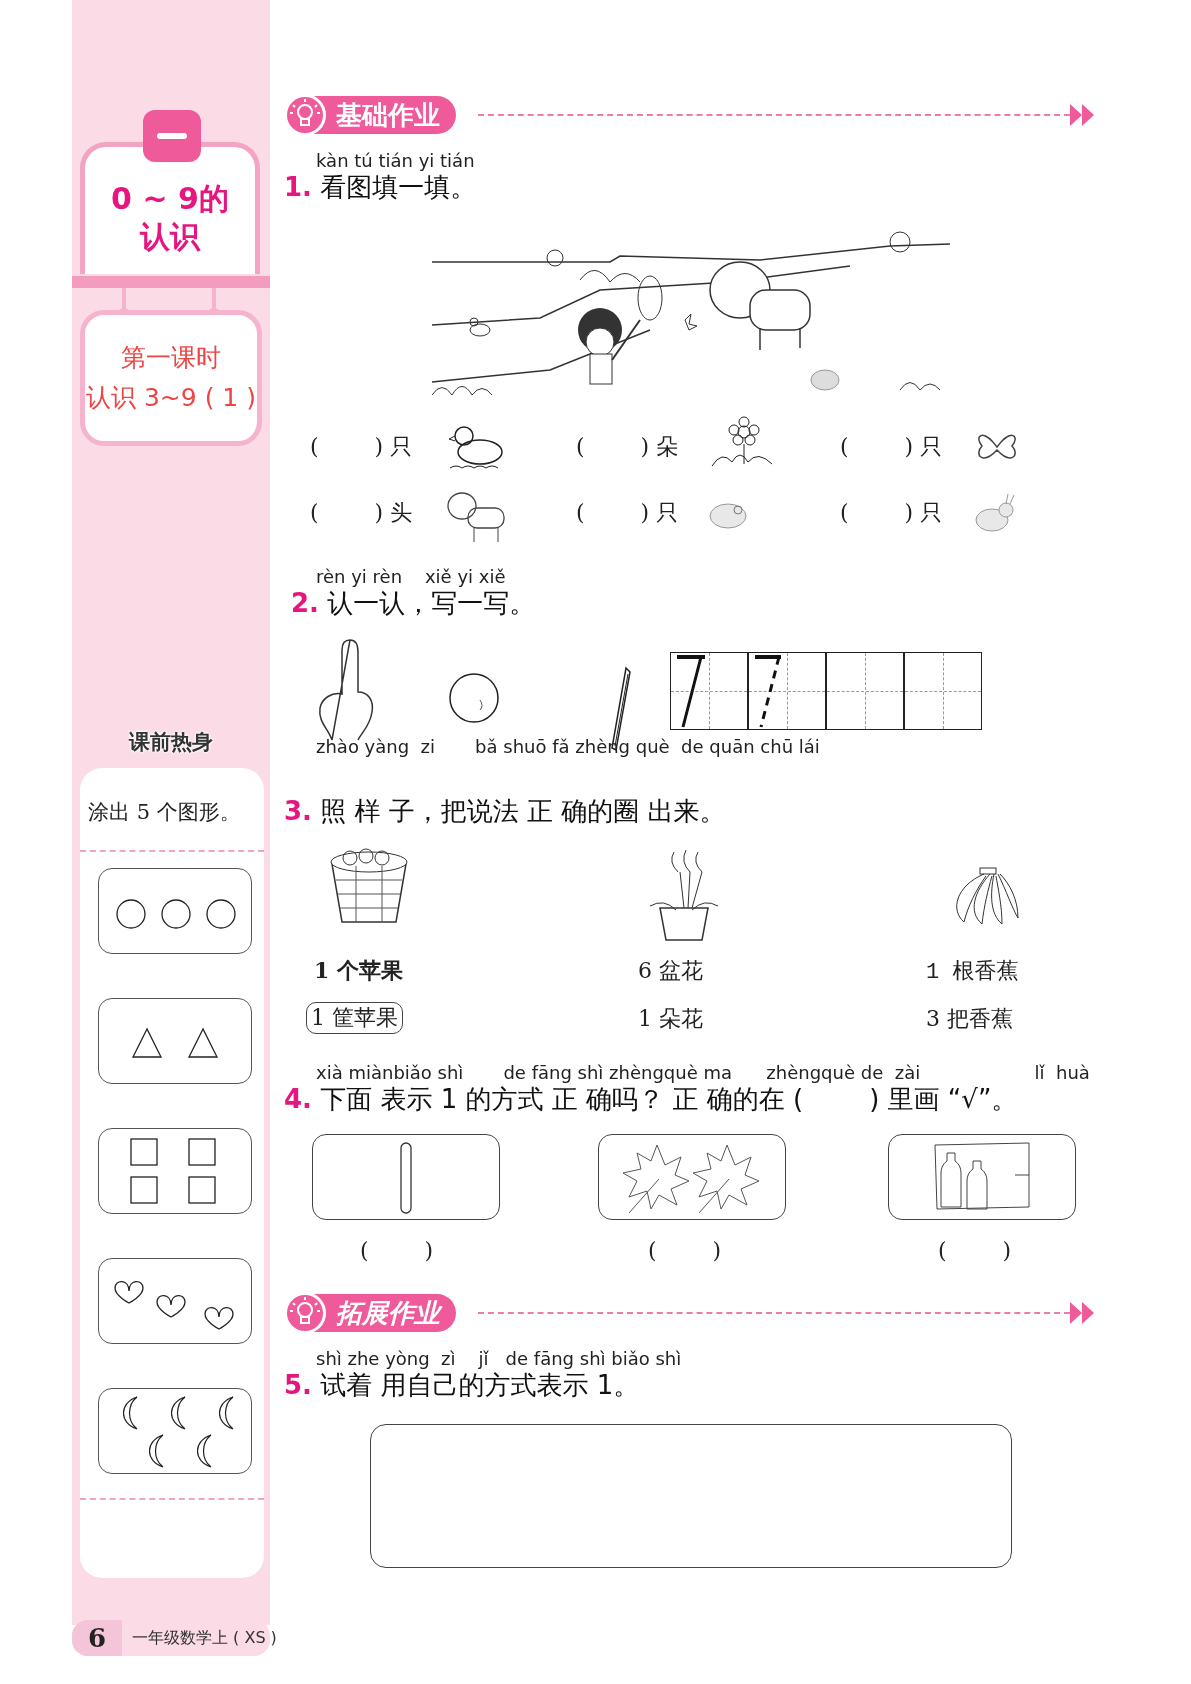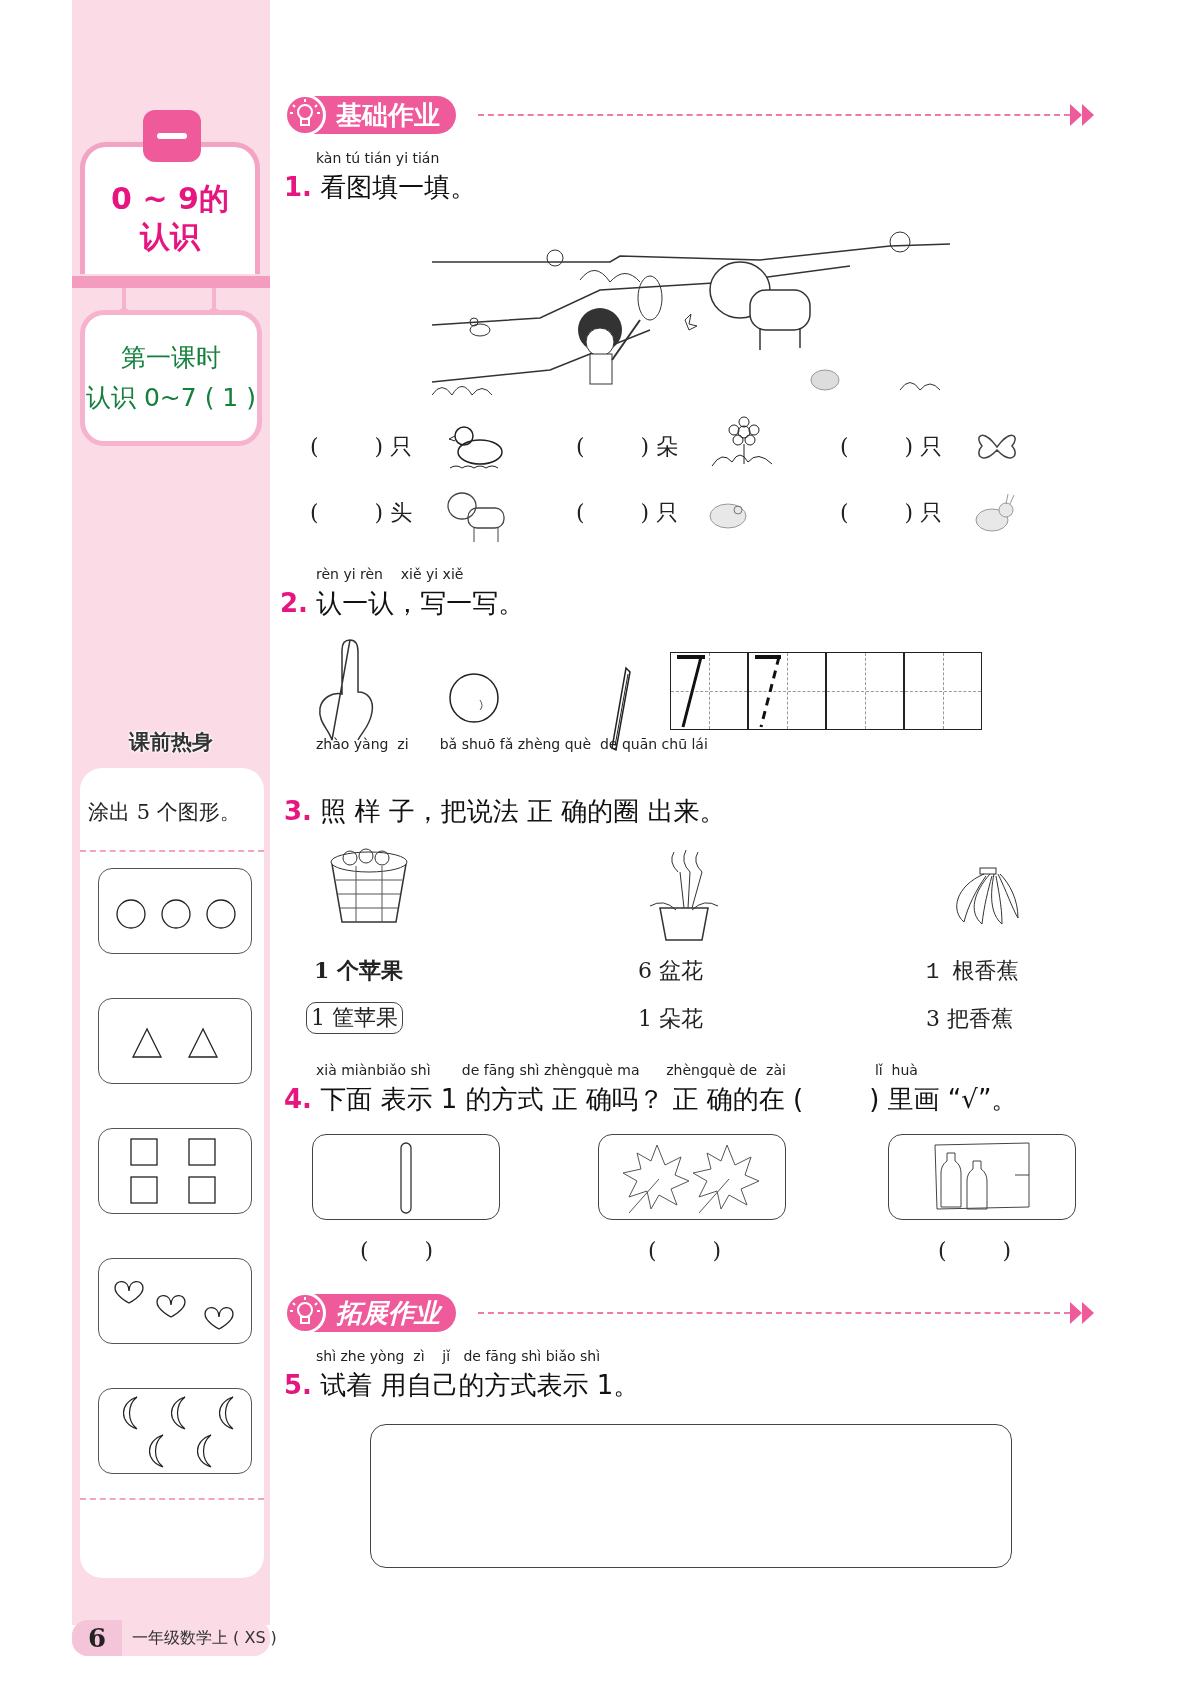--- a/index.html
+++ b/index.html
@@ -8,37 +8,37 @@
   
   .sidebar{left:72px;top:0;width:198px;height:1625px;background:#fadbe6;}
   .chap-tab{left:143px;top:110px;width:58px;height:52px;background:#ef5a9a;border-radius:12px;z-index:3;}
   .chap-tab::after{content:"";position:absolute;left:14px;top:23px;width:30px;height:6px;background:#fff;border-radius:3px;}
   .chap-card{left:80px;top:142px;width:180px;height:132px;background:#fff;border:5px solid #f3a3c3;border-bottom:none;border-radius:26px 26px 0 0;box-sizing:border-box;}
   .chap-title{left:80px;top:180px;width:180px;text-align:center;color:#e6157f;font-size:30px;line-height:38px;font-weight:bold;}
   .chap-bar{left:72px;top:276px;width:198px;height:12px;background:#f39cc0;}
   .connector{top:288px;width:4px;height:28px;background:#f5b3cd;}
   .connector::after{content:"";position:absolute;left:-5px;bottom:-6px;width:14px;height:14px;border-radius:50%;background:#f5b3cd;}
   .lesson-card{left:80px;top:310px;width:182px;height:136px;background:#fff;border:5px solid #f5b3cd;border-radius:24px;box-sizing:border-box;}
-  .lesson-text{left:80px;top:338px;width:182px;text-align:center;font-size:25px;line-height:40px;color:#15803d;}
+  .lesson-text{left:80px;top:338px;width:182px;text-align:center;font-size:25px;line-height:40px;color:#ef4444;}
   .warm-label{left:72px;top:728px;width:198px;text-align:center;font-size:21px;font-weight:bold;color:#333;text-shadow:0 0 3px #fff,0 0 3px #fff,0 0 3px #fff;}
   .warm-card{left:80px;top:768px;width:184px;height:810px;background:#fff;border-radius:22px;}
   .warm-instr{left:88px;top:798px;width:176px;font-family:"DejaVu Serif","Liberation Serif",serif;font-size:21px;color:#222;}
   .dash-h{height:0;border-top:2px dashed #f3a3c3;}
   .shape-box{left:98px;width:154px;height:86px;border:1.5px solid #555;border-radius:14px;box-sizing:border-box;}
   .shape-box svg{position:absolute;left:0;top:0;}
   .pagenum-wrap{left:72px;top:1620px;width:198px;height:36px;background:#fadbe6;border-radius:16px;overflow:hidden;}
   .pagenum{left:72px;top:1620px;width:50px;height:36px;background:#f4c4d8;border-radius:16px 0 0 16px;font-family:"DejaVu Serif","Liberation Serif",serif;font-size:26px;font-weight:bold;text-align:center;line-height:36px;color:#222;}
   .book-title{left:132px;top:1620px;height:36px;line-height:36px;font-size:16px;color:#333;}
   
   .sec-badge{height:38px;background:#ef5a9a;border-radius:19px;color:#fff;font-size:26px;font-weight:bold;line-height:38px;padding:0 16px 0 50px;box-sizing:border-box;}
   .bulb{width:42px;height:42px;border-radius:50%;background:#ef5a9a;border:3px solid #fff;box-sizing:border-box;}
   .sec-line{height:0;border-top:2px dashed #ef7aa9;}
   .arrow{width:0;height:0;border-top:11px solid transparent;border-bottom:11px solid transparent;border-left:12px solid #ef5a9a;}
   
-  .pinyin{font-size:14px;color:#222;white-space:pre;font-family:"DejaVu Sans","Liberation Sans",sans-serif;}
+  .pinyin{font-size:18px;color:#222;white-space:pre;font-family:"DejaVu Sans","Liberation Sans",sans-serif;}
   .qline{font-size:26px;color:#111;white-space:pre;}
   .qnum{color:#e6157f;font-weight:bold;}
   .blank{font-size:22px;color:#222;white-space:pre;font-family:"DejaVu Serif","Liberation Serif",serif;}
   .optbox{width:188px;height:86px;border:1.5px solid #444;border-radius:14px;box-sizing:border-box;}
   .circled{border:1.5px solid #444;border-radius:10px;padding:0 4px;}
   .answer-box{left:370px;top:1424px;width:642px;height:144px;border:1.5px solid #444;border-radius:16px;box-sizing:border-box;}
   .grid-cell{width:78px;height:78px;border:1.5px solid #222;box-sizing:border-box;position:absolute;top:0;}
   .grid-cell::before{content:"";position:absolute;left:50%;top:0;bottom:0;border-left:1px dashed #999;}
   .grid-cell::after{content:"";position:absolute;top:50%;left:0;right:0;border-top:1px dashed #999;}
 </style>
@@ -51,21 +51,21 @@
 <div class="abs chap-title">
   <div>0 ~ 9的</div>
   <div>认识</div>
 </div>
 <div class="abs chap-bar"></div>
 <div class="abs connector" style="left:122px;"></div>
 <div class="abs connector" style="left:212px;"></div>
 <div class="abs lesson-card"></div>
 <div class="abs lesson-text">
   <div>第一课时</div>
-  <div>认识 0~7 ( 1 )</div>
+  <div>认识 3~9 ( 1 )</div>
 </div>
 
 <div class="abs warm-label">课前热身</div>
 <div class="abs warm-card"></div>
 <div class="abs warm-instr">涂出 5 个图形。</div>
 <div class="abs dash-h" style="left:80px;top:850px;width:184px;"></div>
 
 <div class="abs shape-box" style="top:868px;">
   <svg width="154" height="86">
     <circle cx="32" cy="45" r="14" fill="none" stroke="#222" stroke-width="1.3"></circle>
@@ -200,21 +200,21 @@
   </svg>
 
 <div class="abs blank" style="left:840px;top:498px;"><span>(        )</span> <span>只</span></div>
 <svg class="abs" style="left:970px;top:492px;" width="50" height="44">
     <ellipse cx="22" cy="28" rx="16" ry="11" fill="#e8e8e8" stroke="#999"></ellipse>
     <circle cx="36" cy="18" r="7" fill="#e8e8e8" stroke="#999"></circle>
     <path d="M36 12 l2 -10 M40 12 l4 -9" stroke="#999" fill="none"></path>
   </svg>
 
 <div class="abs pinyin" style="left:316px;top:566px;">rèn yi rèn    xiě yi xiě</div>
-<div class="abs qline" style="left:280px;top:586px;"><span class="qnum">2</span><span class="qnum">.</span> <span>认一认，写一写。</span></div>
+<div class="abs qline" style="left:291px;top:586px;"><span class="qnum">2</span><span class="qnum">.</span> <span>认一认，写一写。</span></div>
 
 <svg class="abs" style="left:312px;top:636px;" width="80" height="110">
     <path d="M38 4 C44 4,46 10,46 16 L46 56 C56 56,62 64,60 76 C58 90,50 96,46 104 M20 104 C16 92,6 86,8 72 C10 62,20 56,30 58 L30 14 C30 6,34 4,38 4Z" fill="none" stroke="#333" stroke-width="1.5"></path>
   </svg>
 <svg class="abs" style="left:446px;top:670px;" width="56" height="56">
     <circle cx="28" cy="28" r="24" fill="none" stroke="#222" stroke-width="1.5"></circle>
     <path d="M34 30 q4 6 0 10" fill="none" stroke="#555"></path>
   </svg>
 <svg class="abs" style="left:608px;top:664px;" width="24" height="92">
     <path d="M18 4 L22 8 L8 86 L4 84Z" fill="none" stroke="#222" stroke-width="1.5"></path>

